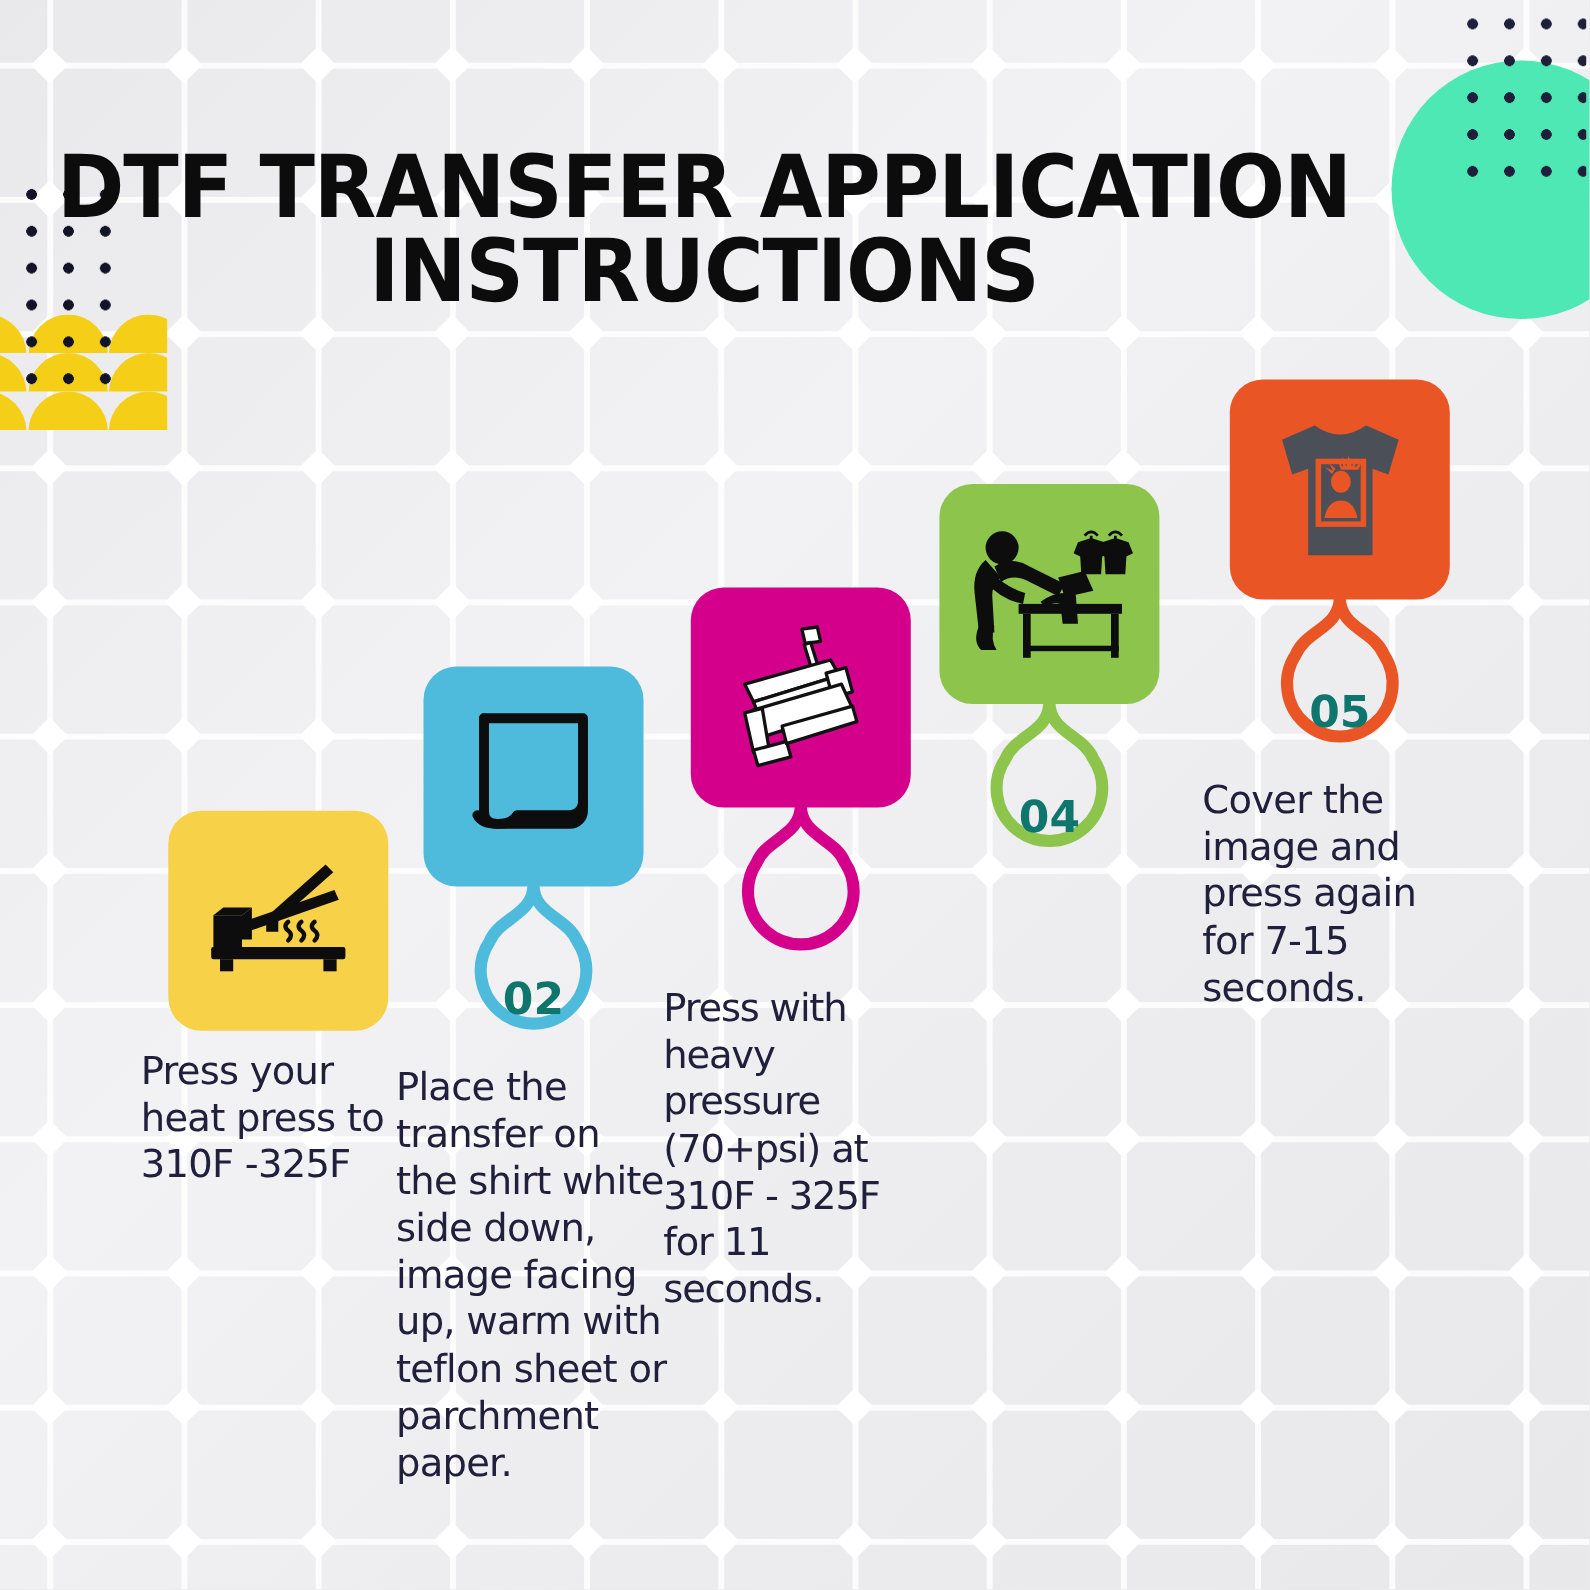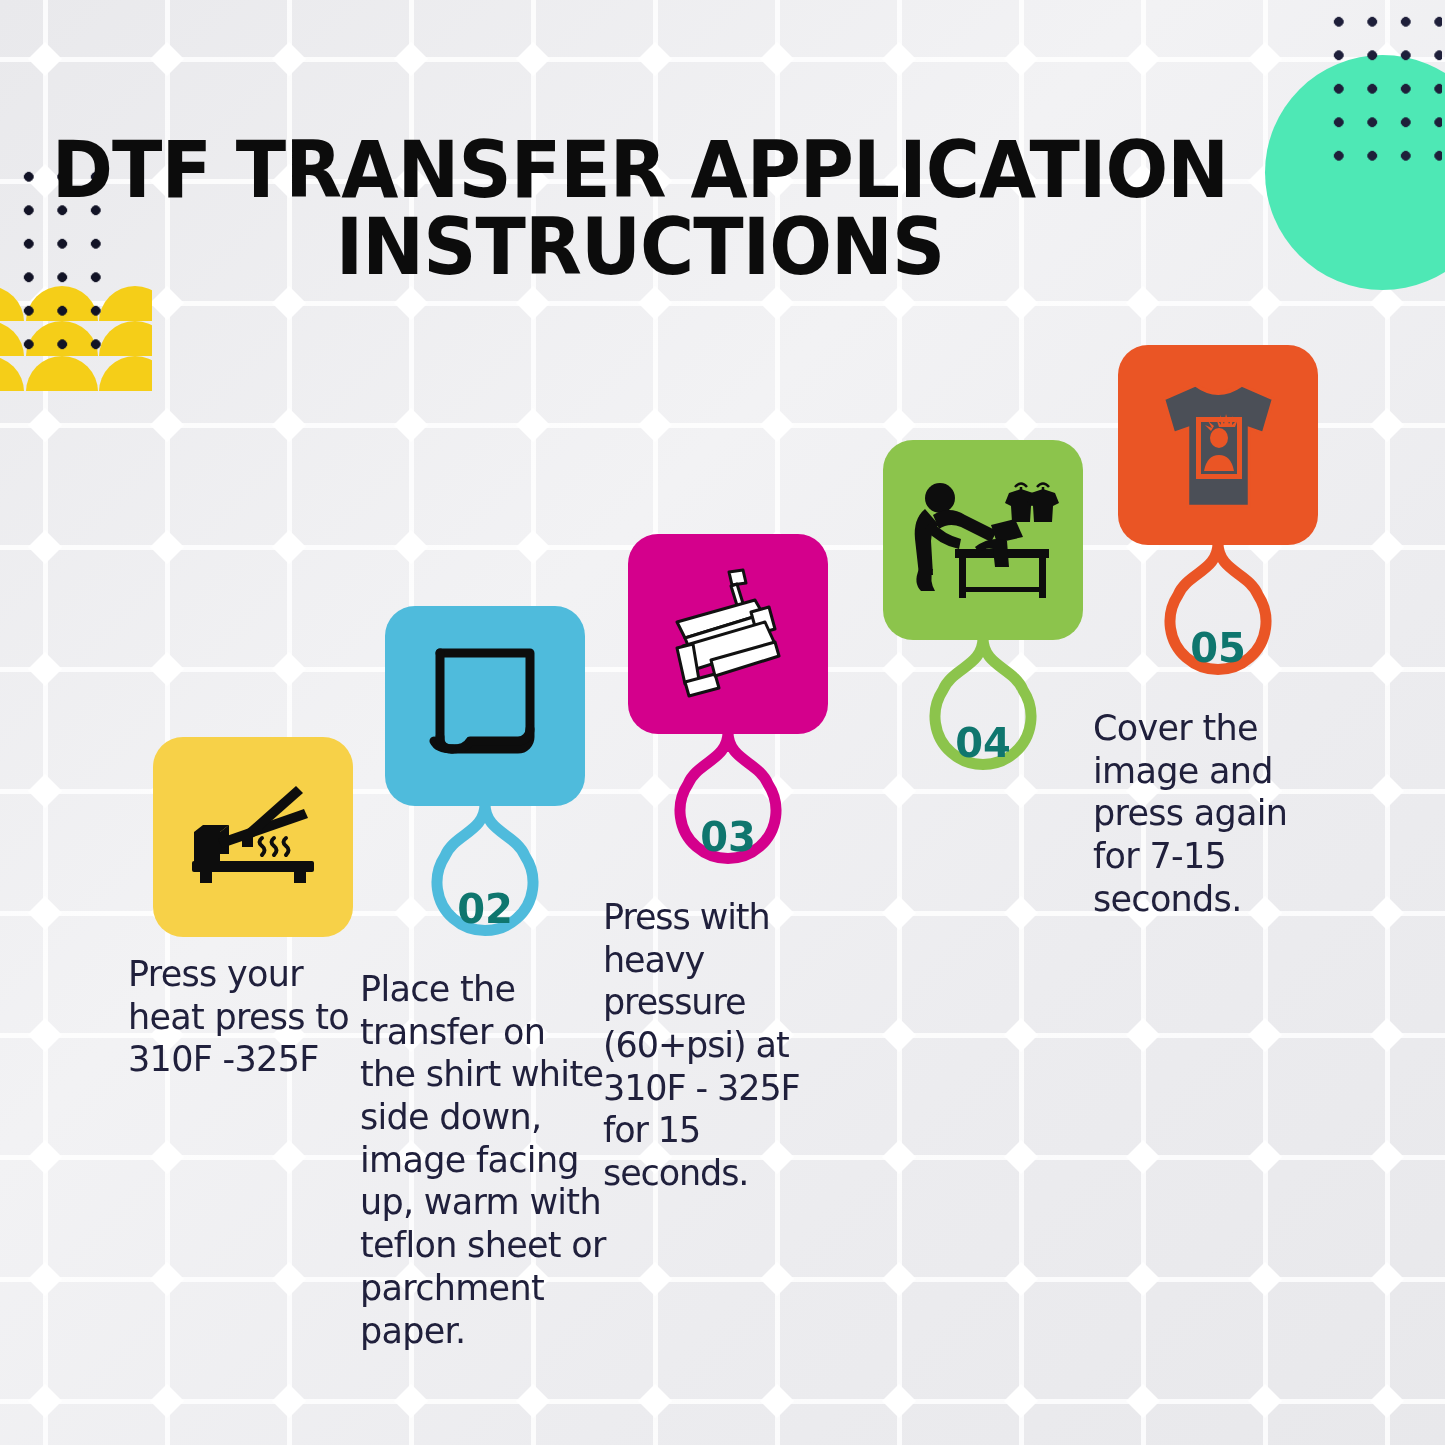--- a/index.html
+++ b/index.html
@@ -166,21 +166,21 @@
     font-size: 35px;
     line-height: 1.22;
     color: #20203c;
     letter-spacing: -0.7px;
   }
 
   
   #step-1 { left: 128px;  top: 737px; }
   #step-2 { left: 360px;  top: 606px; }
   #step-3 { left: 603px;  top: 534px; }
-  #step-4 { left: 858px;  top: 440px; text-decoration: underline; }
+  #step-4 { left: 829px;  top: 440px; text-decoration: underline; }
   #step-5 { left: 1093px; top: 345px; }
 
   #step-3 .desc, #step-4 .desc { letter-spacing: -1.1px; }
 </style>
 </head>
 <body>
 
 <div id="bg-layer"></div>
 <div id="bg-grid"></div>
 <svg id="bg-diamonds" width="1445" height="1445" viewBox="0 0 1445 1445">
@@ -438,23 +438,22 @@
         </g>
       </svg>
     </div>
     <div class="connector">
       <svg width="250" height="148" viewBox="0 0 250 148">
         <path d="M125,0
                  C125,28 94,30 85,52
                  A48,48 0 1 0 165,52
                  C156,30 125,28 125,0 Z" fill="none" stroke="#D4008C" stroke-width="11"></path>
       </svg>
-      <div class="num">03</div>
-    </div>
-    <div class="desc">Press with heavy pressure (60+psi) at 310F - 325F for 15 seconds.</div>
+    </div>
+    <div class="desc">Press with heavy pressure (70+psi) at 310F - 325F for 11 seconds.</div>
   </div>
 
   <div class="step" id="step-4">
     <div class="card" style="background:#8CC44C">
       <svg width="160" height="135" viewBox="0 0 160 135">
         <g fill="#0d0d0d">
 
           <circle cx="37" cy="25" r="15"></circle>
 
           <path d="M22,36 q-12,10 -10,30 l4,36 h14 l-2,-34 q0,-10 8,-16 z"></path>

